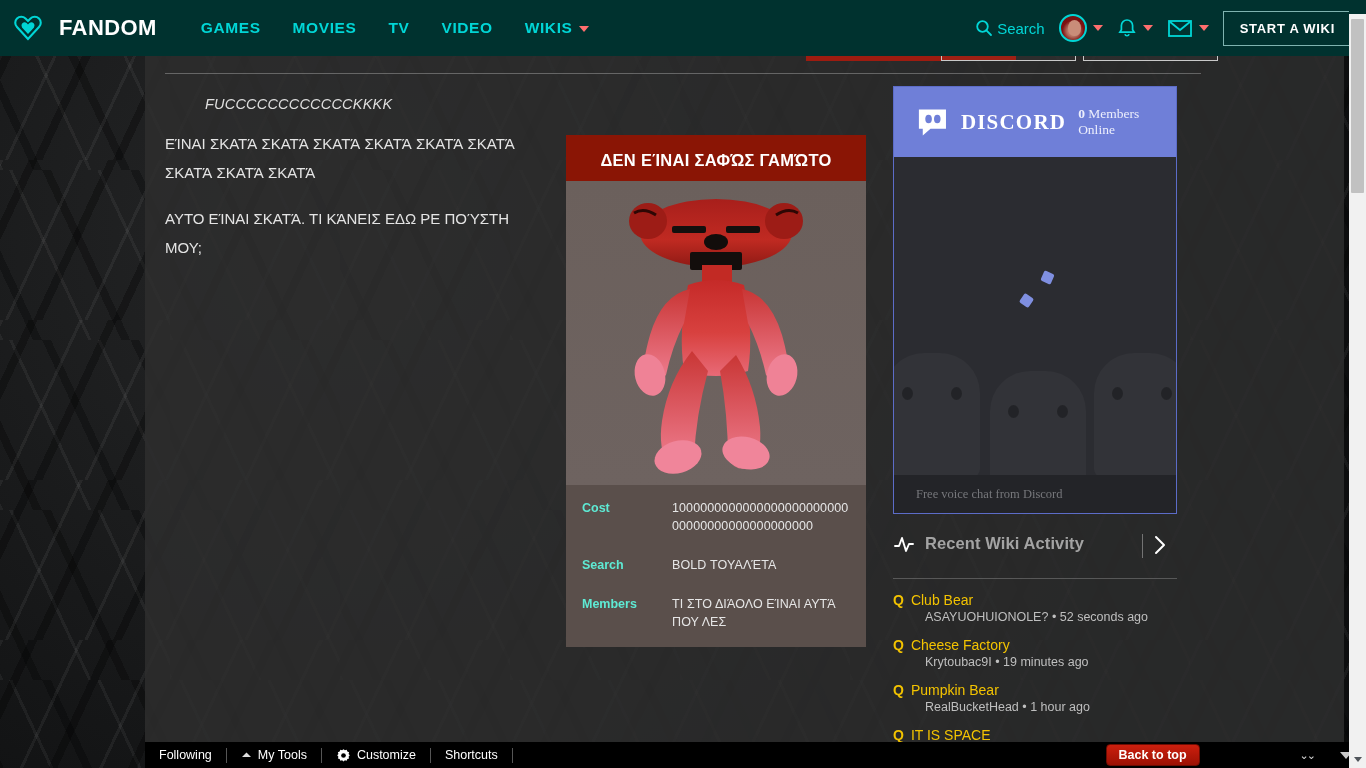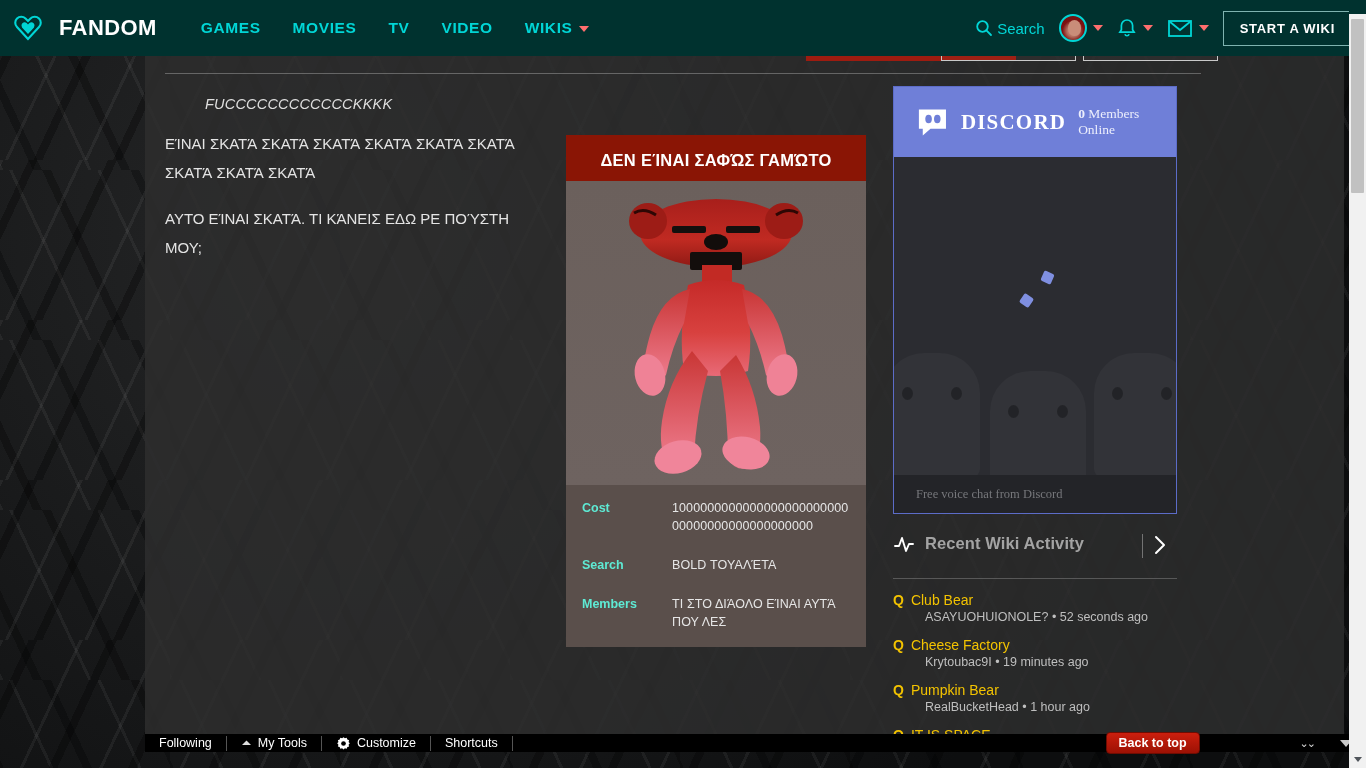--- a/index.html
+++ b/index.html
@@ -332,22 +332,22 @@
     line-height: 14px;
   }
   .rwa-meta {
     color: #bfbfbf; font-size: 12.5px;
     margin-left: 32px; margin-top: 2px;
   }
 
   
   .toolbar {
     position: absolute;
-    left: 145px; bottom: 16px;
-    width: 1221px; height: 18px;
+    left: 145px; bottom: 0;
+    width: 1221px; height: 26px;
     background: #000;
     display: flex; align-items: center;
     z-index: 70;
     color: #fff;
   }
   .tb-item {
     display: flex; align-items: center; gap: 6px;
     color: #fff; font-size: 12.5px;
     padding: 0 14px;
     cursor: pointer; height: 26px;

